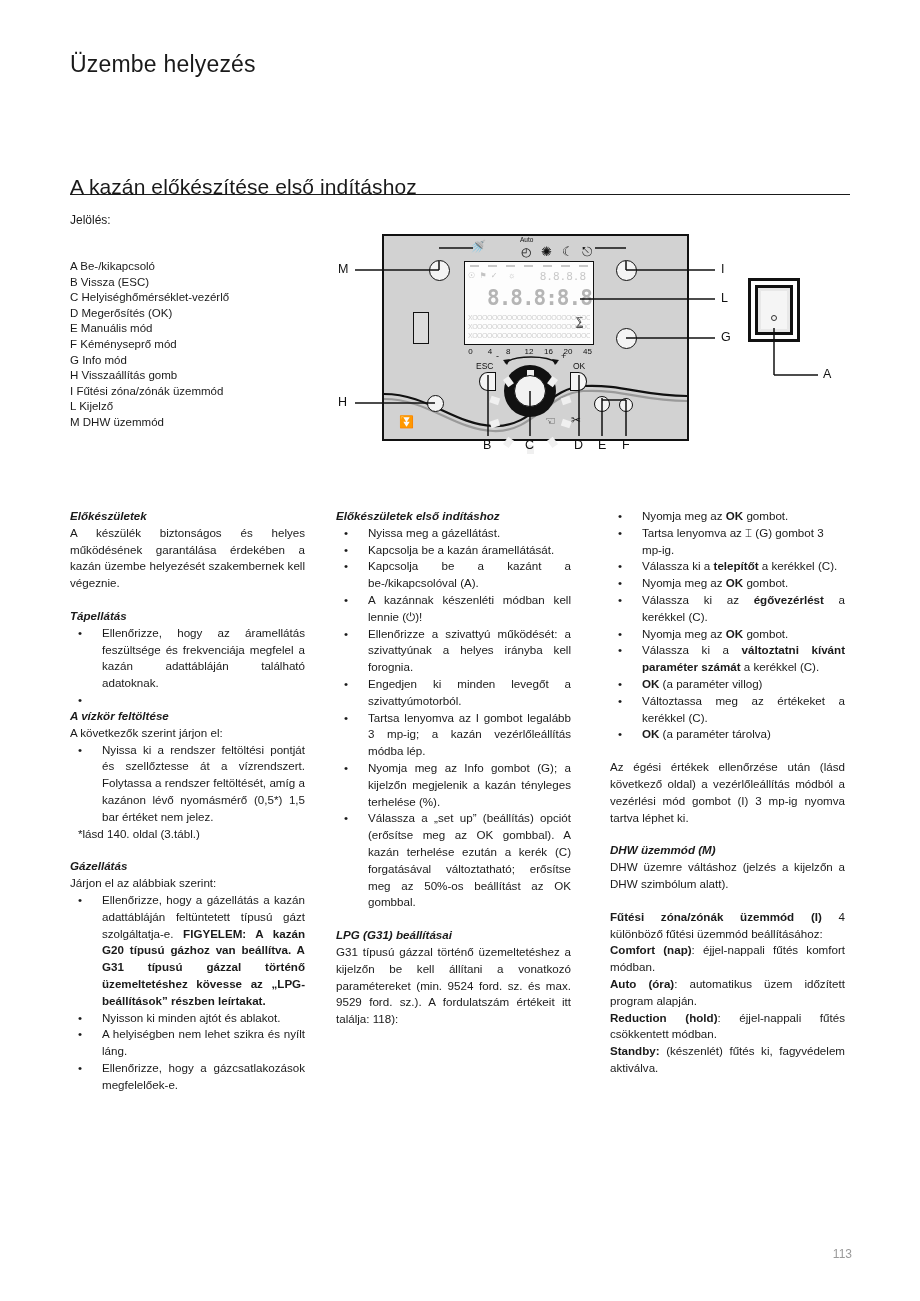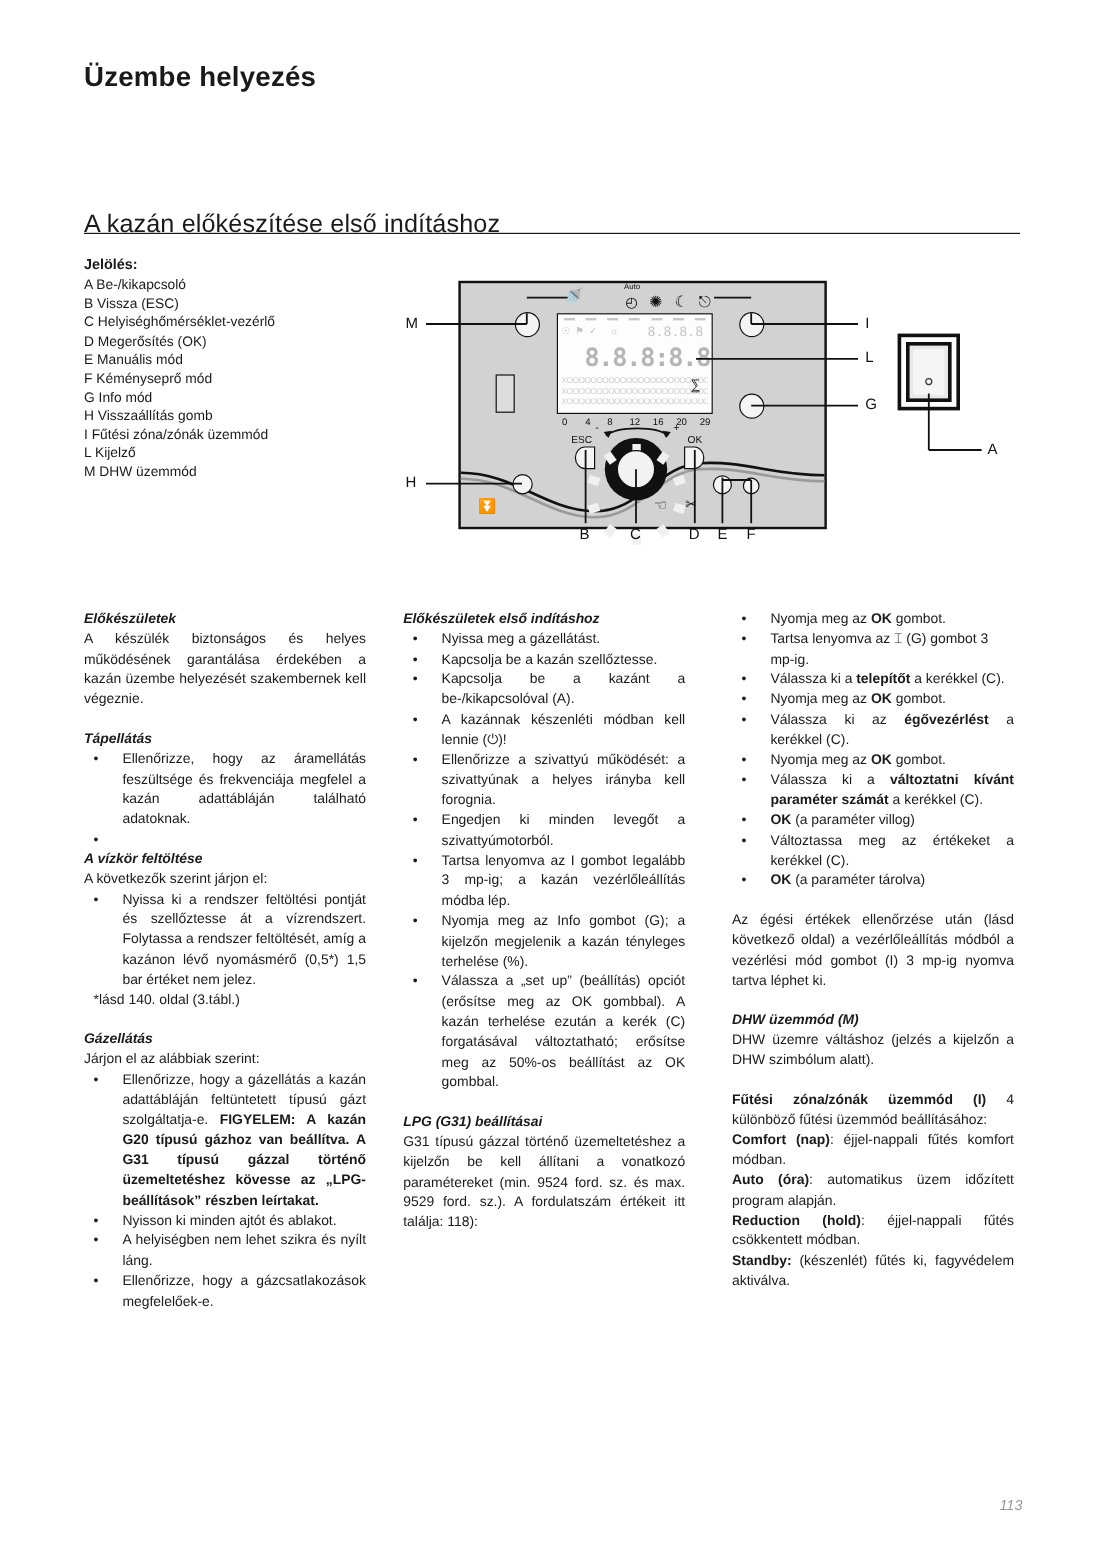--- a/index.html
+++ b/index.html
@@ -9,34 +9,34 @@
     font-family:"Liberation Sans", sans-serif;
     color:#1a1a1a;
     position:relative;
     overflow:hidden;
   }
   .page{position:absolute;left:0;top:0;width:920px;height:1301px;}
 
   
   .chapter-title{
     position:absolute;left:70px;top:36px;
-    font-size:23px;font-weight:bold;letter-spacing:.2px;
+    font-size:23px;font-weight:normal;letter-spacing:.2px;
   }
   .section-title{
     position:absolute;left:70px;top:158px;
     font-size:21px;font-weight:normal;letter-spacing:.1px;
   }
   .rule{
     position:absolute;left:70px;top:194px;width:780px;height:1px;
     background:#1a1a1a;
   }
 
   
   .legend{position:absolute;left:70px;top:213px;width:250px;}
-  .legend-head{font-size:12px;font-weight:bold;margin-bottom:4px;}
+  .legend-head{font-size:12px;font-weight:normal;margin-bottom:32px;}
   .legend-item{font-size:11.5px;line-height:15.6px;}
 
   
   .diagram{position:absolute;left:333px;top:228px;width:520px;height:222px;}
 
   .panel{
     position:absolute;left:49px;top:6px;width:307px;height:207px;
     background:#d2d2d2;border:2px solid #111;box-sizing:border-box;
   }
   .curve{
@@ -148,21 +148,21 @@
   ul.bl li .bullet{
     position:absolute;left:8px;top:0;
   }
   ul.bl li.nj{text-align:left;}
   .note{padding-left:8px;}
   b{font-weight:bold;}
 
   
   .pageno{
     position:absolute;right:68px;bottom:40px;
-    font-size:12px;color:#9a9a9a;font-style:italic;
+    font-size:12px;color:#9a9a9a;
   }
 </style>
 </head>
 <body>
 
 <div class="page">
 
   <h1 class="chapter-title">Üzembe helyezés</h1>
   <h2 class="section-title">A kazán előkészítése első indításhoz</h2>
   <div class="rule"></div>
@@ -209,21 +209,21 @@
       <div class="lcd-dots" style="top:70px">XOOOOOOOOOOOOOOOOOOOOOOOOOOOOOOOOOOOOO</div>
     </div>
 
     <div class="scale-nums">
       <span style="left:5%">0</span>
       <span style="left:20%">4</span>
       <span style="left:34%">8</span>
       <span style="left:50%">12</span>
       <span style="left:65%">16</span>
       <span style="left:80%">20</span>
-      <span style="left:95%">29</span>
+      <span style="left:95%">45</span>
     </div>
 
     <div class="sym" style="left:137px;top:12px;font-size:13px;">🚿</div>
     <div class="sym-auto" style="left:187px;top:8px;">Auto</div>
     <div class="sym" style="left:188px;top:18px;font-size:12px;">◴</div>
     <div class="sym" style="left:208px;top:17px;font-size:13px;">✺</div>
     <div class="sym" style="left:229px;top:17px;font-size:13px;">☾</div>
     <div class="sym" style="left:249px;top:17px;font-size:13px;">⎋</div>
     <div class="sym" style="left:243px;top:88px;font-size:11px;">⅀</div>
     <div class="sym" style="left:66px;top:188px;font-size:12px;">⏬</div>
@@ -341,21 +341,21 @@
         <li class="nj"><span class="bullet">•</span><span>Nyisson ki minden ajtót és ablakot.</span></li>
         <li><span class="bullet">•</span><span>A helyiségben nem lehet szikra és nyílt láng.</span></li>
         <li><span class="bullet">•</span><span>Ellenőrizze, hogy a gázcsatlakozások megfelelőek-e.</span></li>
       </ul>
     </div>
 
     <div class="col col-2">
       <div class="h3">Előkészületek első indításhoz</div>
       <ul class="bl">
         <li class="nj"><span class="bullet">•</span><span>Nyissa meg a gázellátást.</span></li>
-        <li class="nj"><span class="bullet">•</span><span>Kapcsolja be a kazán szellőztesse.</span></li>
+        <li class="nj"><span class="bullet">•</span><span>Kapcsolja be a kazán áramellátását.</span></li>
         <li><span class="bullet">•</span><span>Kapcsolja be a kazánt a be-/kikapcsolóval (A).</span></li>
         <li><span class="bullet">•</span><span>A kazánnak készenléti módban kell lennie (⏻)!</span></li>
         <li><span class="bullet">•</span><span>Ellenőrizze a szivattyú működését: a szivattyúnak a helyes irányba kell forognia.</span></li>
         <li><span class="bullet">•</span><span>Engedjen ki minden levegőt a szivattyúmotorból.</span></li>
       </ul>
       <ul class="bl">
         <li><span class="bullet">•</span><span>Tartsa lenyomva az I gombot legalább 3 mp-ig; a kazán vezérlőleállítás módba lép.</span></li>
         <li><span class="bullet">•</span><span>Nyomja meg az Info gombot (G); a kijelzőn megjelenik a kazán tényleges terhelése (%).</span></li>
         <li><span class="bullet">•</span><span>Válassza a „set up” (beállítás) opciót (erősítse meg az OK gombbal). A kazán terhelése ezután a kerék (C) forgatásával változtatható; erősítse meg az 50%-os beállítást az OK gombbal.</span></li>
       </ul>

